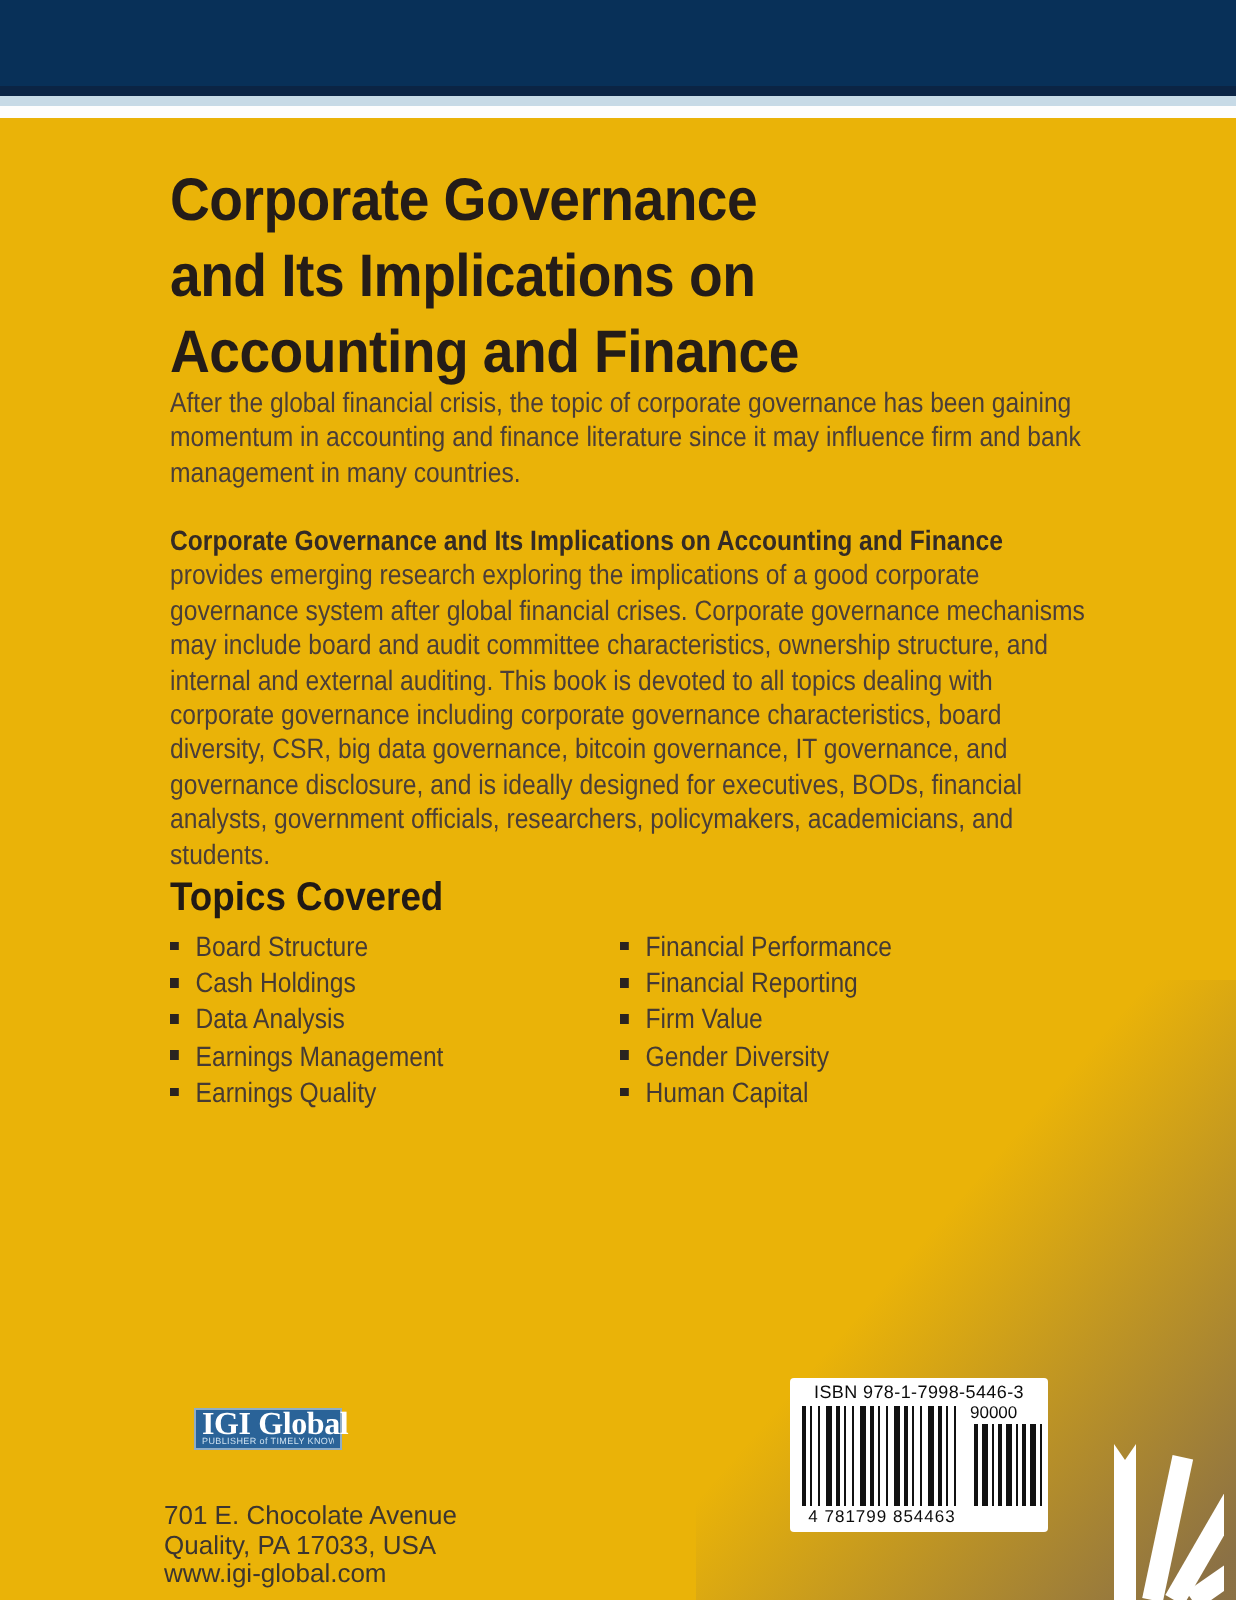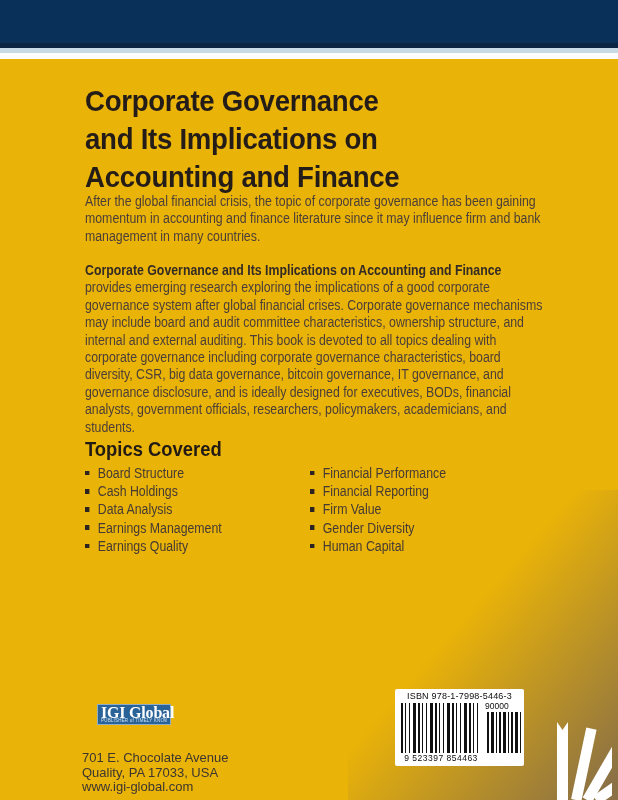--- a/index.html
+++ b/index.html
@@ -196,21 +196,21 @@
     <div>701 E. Chocolate Avenue</div>
     <div>Quality, PA 17033, USA</div>
     <div>www.igi-global.com</div>
   </div>
 
   <div class="barcode">
     <div class="bc-isbn">ISBN 978-1-7998-5446-3</div>
     <div class="bc-main-bars"></div>
     <div class="bc-price">90000</div>
     <div class="bc-supp-bars"></div>
-    <div class="bc-digits">9 523397 854463</div>
+    <div class="bc-digits">4 781799 854463</div>
   </div>
 
   <svg class="falling-books" width="66" height="90" viewBox="0 0 66 90" xmlns="http://www.w3.org/2000/svg">
     <g fill="#ffffff">
       <path d="M11 90 L11 12 L16.5 20 L22 12 L22 90 Z"></path>
       <rect x="25" y="17" width="10.5" height="73" transform="rotate(12 30 90)"></rect>
       <rect x="36" y="30" width="10.5" height="60" transform="rotate(30 41 90)"></rect>
       <rect x="45" y="47" width="10.5" height="43" transform="rotate(55 50 90)"></rect>
     </g>
   </svg>

